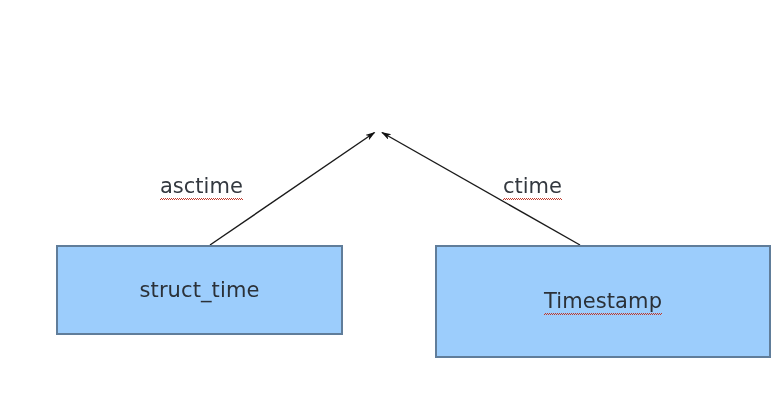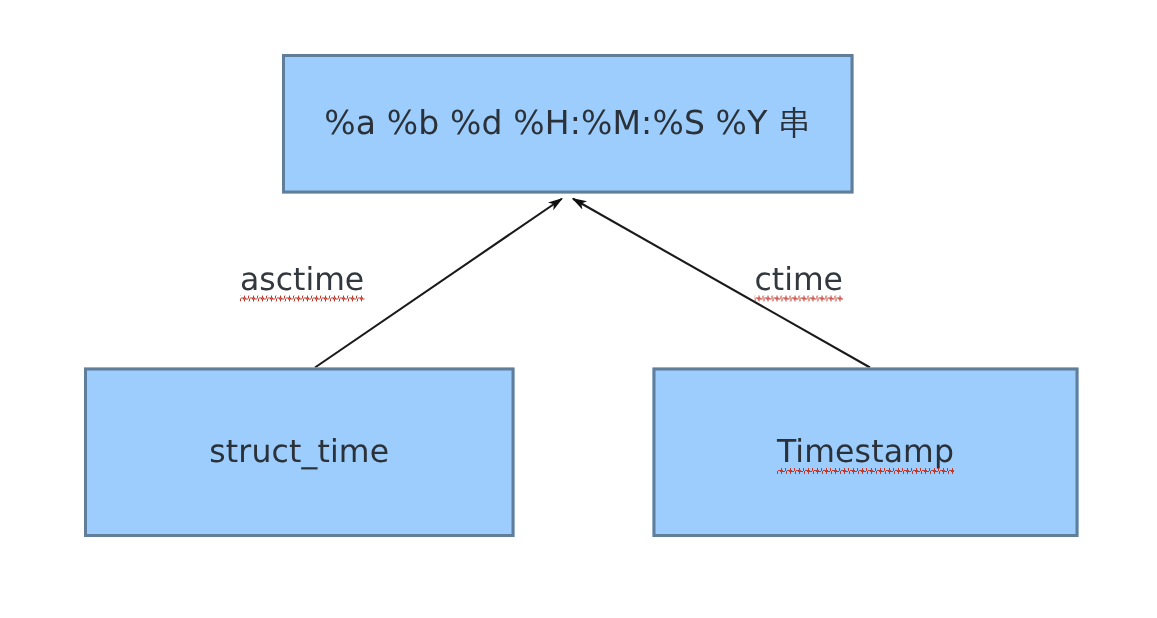--- a/index.html
+++ b/index.html
@@ -47,26 +47,26 @@
     width: 381px;
     height: 93px;
   }
   .node-top .node-label {
     font-size: 22px;
   }
   .node-left {
     left: 56px;
     top: 245px;
     width: 287px;
-    height: 113px;
+    height: 90px;
   }
   .node-right {
     left: 435px;
     top: 245px;
-    width: 284px;
+    width: 336px;
     height: 113px;
   }
   .edge-label {
     position: absolute;
     color: #33383f;
     font-size: 21px;
     line-height: 1;
     white-space: nowrap;
     text-align: right;
   }
@@ -106,23 +106,20 @@
   <svg class="edges-layer" width="771" height="412" viewBox="0 0 771 412" xmlns="http://www.w3.org/2000/svg">
     <defs>
       <marker id="arrowhead" markerWidth="10" markerHeight="10" refX="9" refY="3.2" orient="auto" markerUnits="userSpaceOnUse">
         <path d="M 0 0 L 10 3.2 L 0 6.4 L 2.6 3.2 Z" fill="#111111"></path>
       </marker>
     </defs>
     <line x1="210" y1="245" x2="374.5" y2="132.5" stroke="#1a1a1a" stroke-width="1.4" marker-end="url(#arrowhead)"></line>
     <line x1="580" y1="245" x2="382" y2="132.5" stroke="#1a1a1a" stroke-width="1.4" marker-end="url(#arrowhead)"></line>
   </svg>
 
-  <div class="node node-top">
-    <span class="node-label">%a %b %d %H:%M:%S %Y 串</span>
-  </div>
 
   <div class="node node-left">
     <span class="node-label">struct_time</span>
   </div>
 
   <div class="node node-right">
     <span class="node-label spell">Timestamp</span>
   </div>
 
   <div class="edge-label edge-label-asctime">

